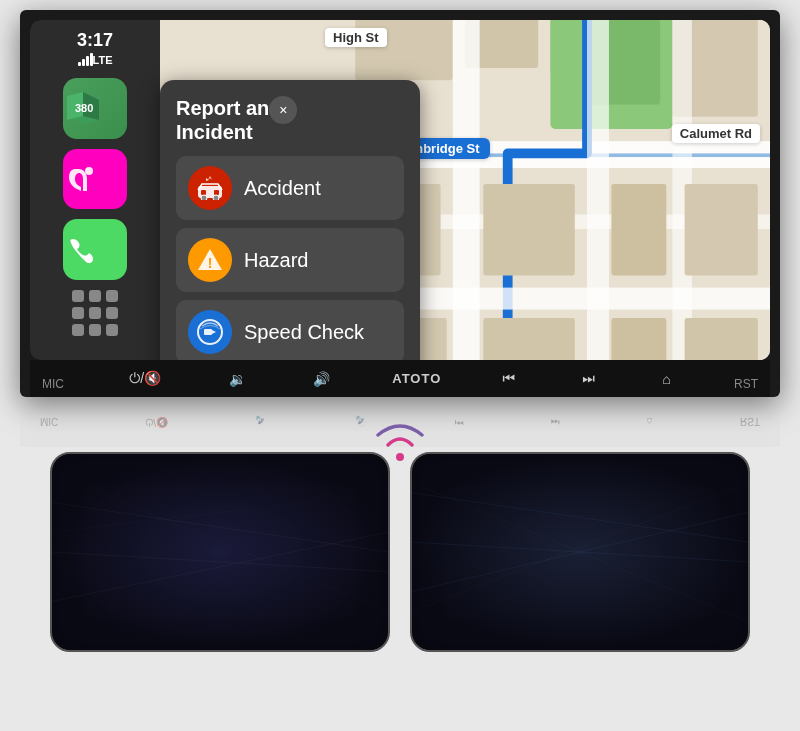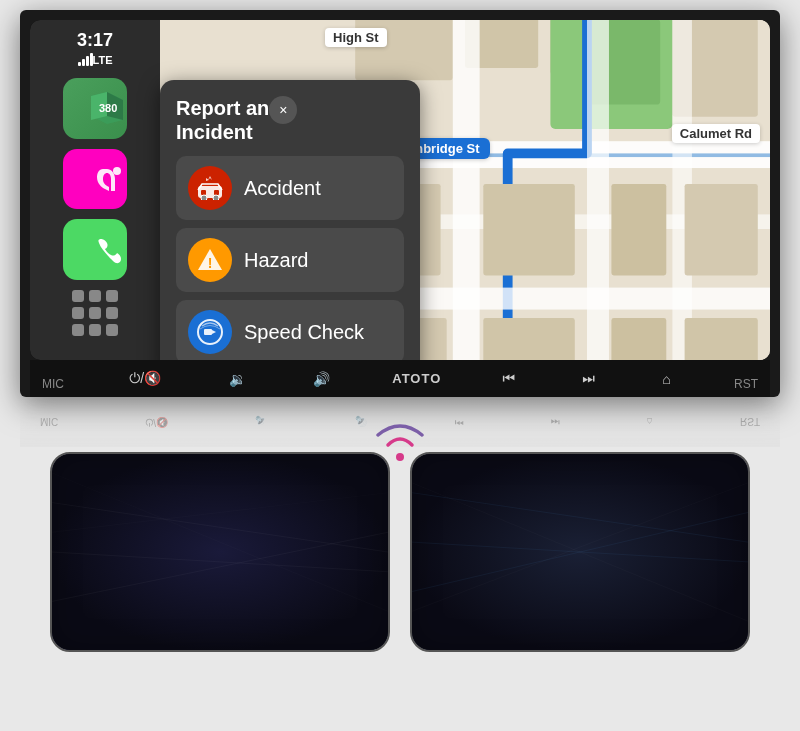--- a/index.html
+++ b/index.html
@@ -101,21 +101,21 @@
       font-weight: 600;
     }
 
     .app-icon {
       width: 64px;
       height: 64px;
       border-radius: 14px;
       margin-bottom: 10px;
       display: flex;
       align-items: center;
-      justify-content: flex-end;
+      justify-content: flex-start;
       font-size: 28px;
       position: relative;
       overflow: hidden;
     }
 
     .app-maps {
       background: linear-gradient(135deg, #4a9f5c, #3a8f4c);
     }
 
     .app-lyft {

